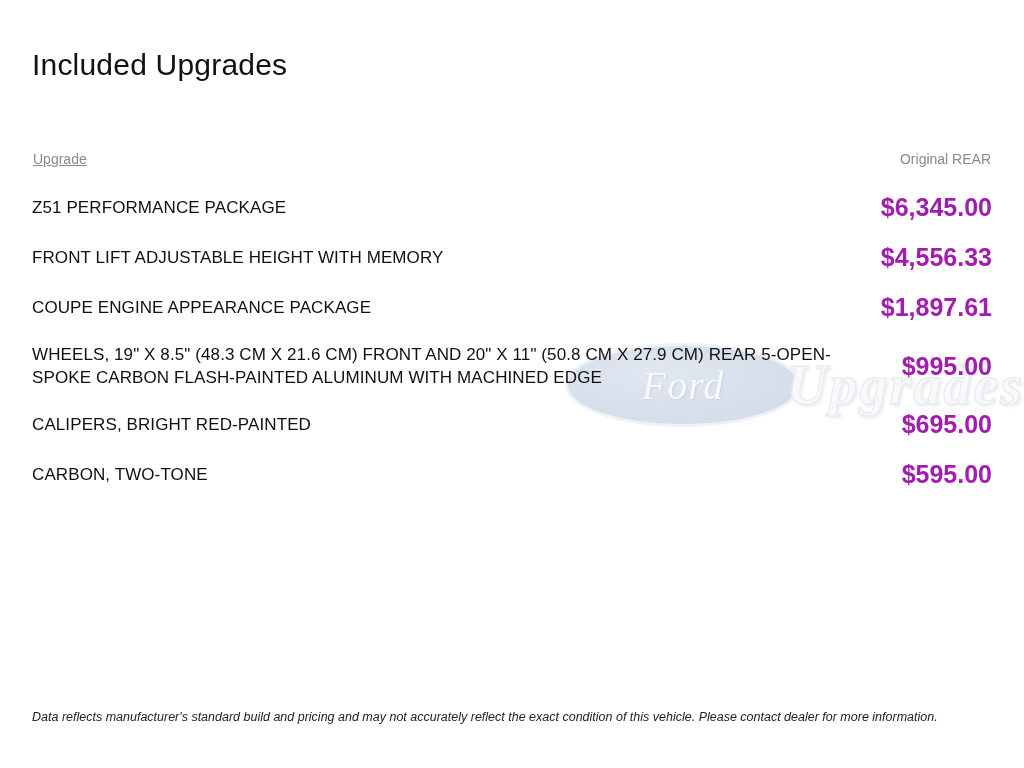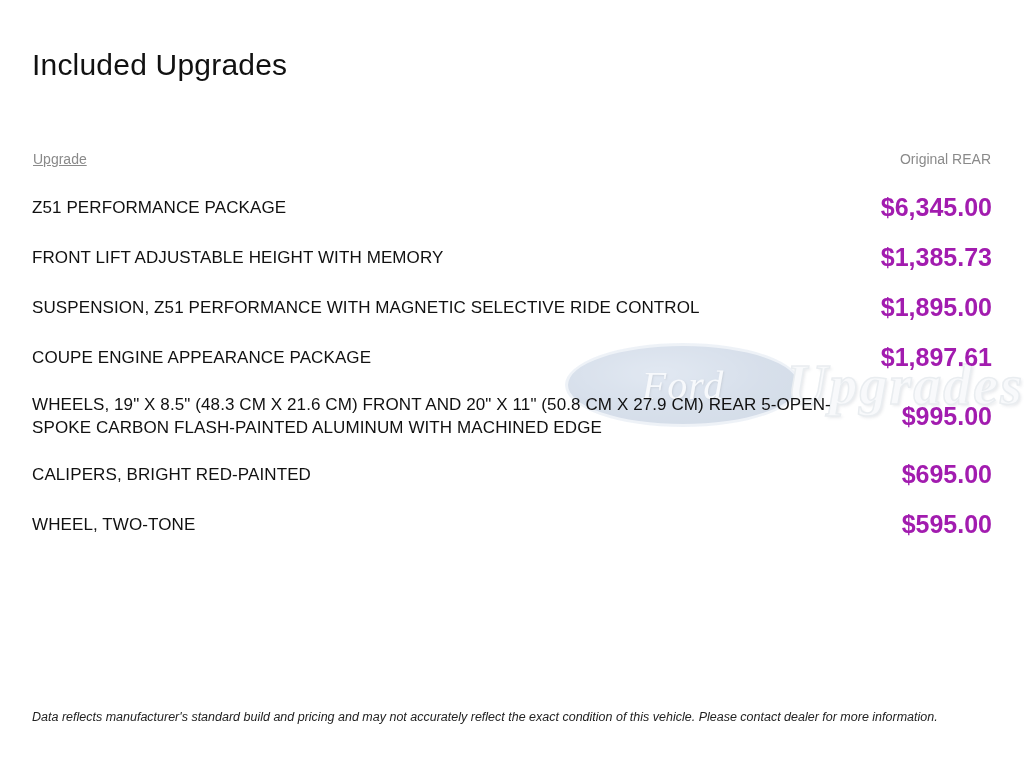--- a/index.html
+++ b/index.html
@@ -153,40 +153,36 @@
           <th class="th-msrp">Original REAR</th>
         </tr>
       </thead>
       <tbody>
         <tr>
           <td class="cell-name">Z51 PERFORMANCE PACKAGE</td>
           <td class="cell-price">$6,345.00</td>
         </tr>
         <tr>
           <td class="cell-name">FRONT LIFT ADJUSTABLE HEIGHT WITH MEMORY</td>
-          <td class="cell-price">$1,385.73</td>
-        </tr>
-        <tr>
-          <td class="cell-name">SUSPENSION, Z51 PERFORMANCE WITH MAGNETIC SELECTIVE RIDE CONTROL</td>
-          <td class="cell-price">$1,895.00</td>
+          <td class="cell-price">$4,556.33</td>
         </tr>
         <tr>
           <td class="cell-name">COUPE ENGINE APPEARANCE PACKAGE</td>
           <td class="cell-price">$1,897.61</td>
         </tr>
         <tr>
           <td class="cell-name">WHEELS, 19" X 8.5" (48.3 CM X 21.6 CM) FRONT AND 20" X 11" (50.8 CM X 27.9 CM) REAR 5-OPEN-SPOKE CARBON FLASH-PAINTED ALUMINUM WITH MACHINED EDGE</td>
           <td class="cell-price">$995.00</td>
         </tr>
         <tr>
           <td class="cell-name">CALIPERS, BRIGHT RED-PAINTED</td>
           <td class="cell-price">$695.00</td>
         </tr>
         <tr>
-          <td class="cell-name">WHEEL, TWO-TONE</td>
+          <td class="cell-name">CARBON, TWO-TONE</td>
           <td class="cell-price">$595.00</td>
         </tr>
       </tbody>
     </table>
 
   </div>
 
   <div class="footnote">Data reflects manufacturer's standard build and pricing and may not accurately reflect the exact condition of this vehicle. Please contact dealer for more information.</div>
 
 </div>

